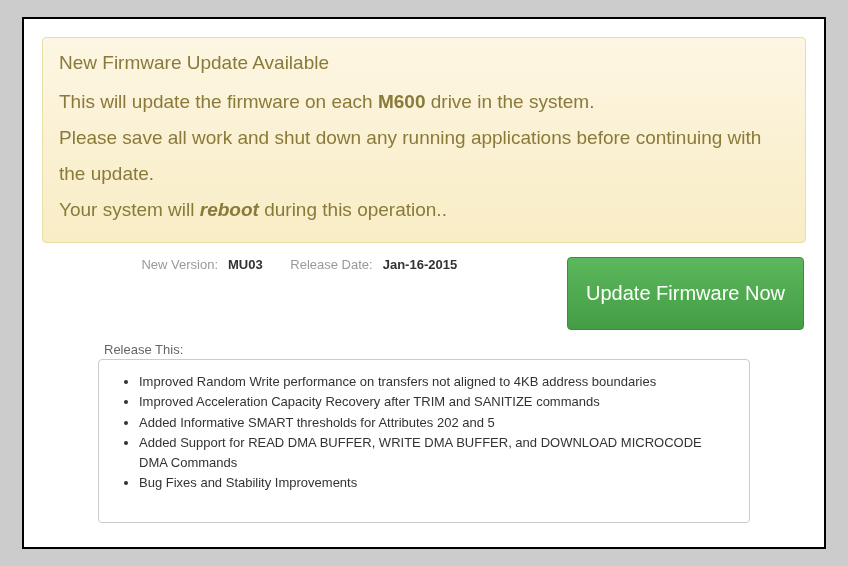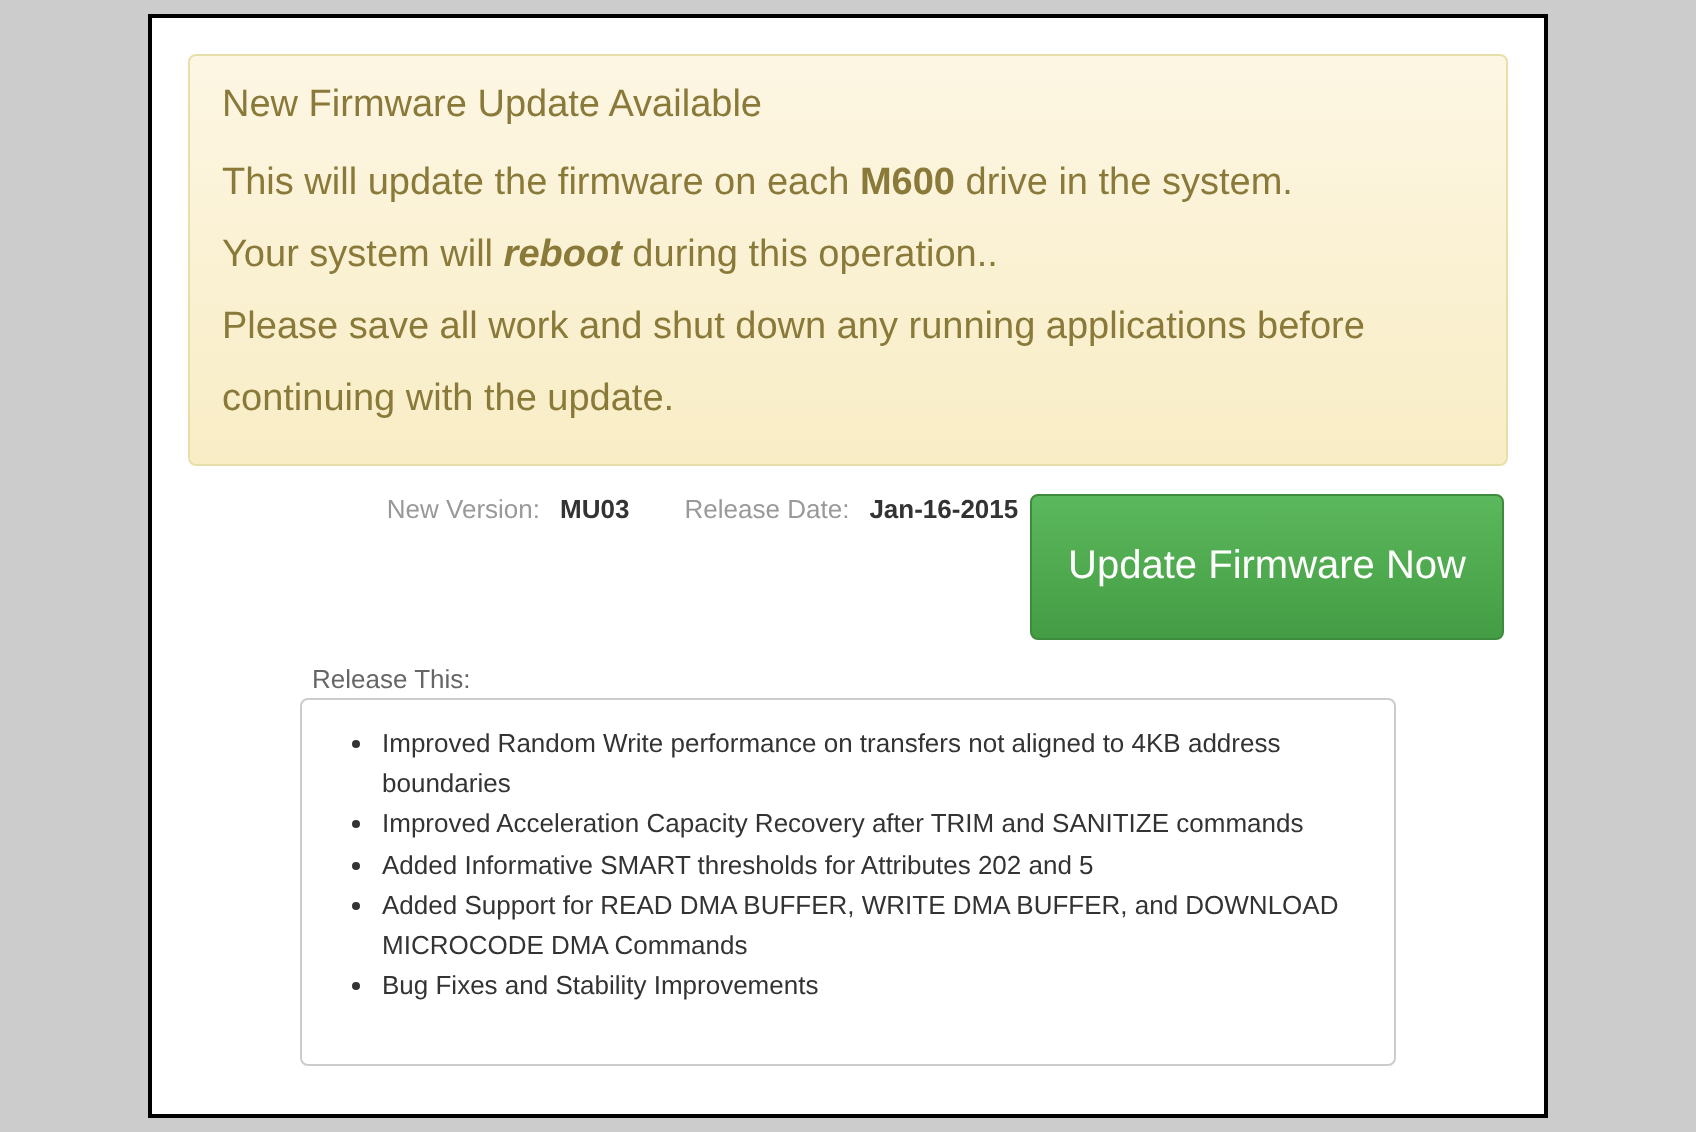--- a/index.html
+++ b/index.html
@@ -12,21 +12,21 @@
       font-family: Arial, Helvetica, sans-serif;
       width: 848px;
       height: 566px;
       display: flex;
       align-items: center;
       justify-content: center;
     }
     .window {
       background: #ffffff;
       border: 2px solid #000000;
-      width: 700px;
+      width: 804px;
       padding: 18px;
     }
     .alert-box {
       background: linear-gradient(to bottom, #fdf6e3, #f8edc5);
       border: 1px solid #e8dfa8;
       border-radius: 4px;
       padding: 14px 16px;
       margin-bottom: 14px;
     }
     .alert-heading {
@@ -107,24 +107,24 @@
 </head>
 <body>
 
 <div class="window">
 
   <div class="alert-box">
     <h2 class="alert-heading">New Firmware Update Available</h2>
     <p class="alert-line">
       <span>This will update the firmware on each </span><b>M600</b><span> drive in the system.</span>
     </p>
+    <p class="alert-line">Please save all work and shut down any running applications before continuing with the update.</p>
     <p class="alert-line">
       <span>Your system will </span><b><i>reboot</i></b><span> during this operation..</span>
     </p>
-    <p class="alert-line">Please save all work and shut down any running applications before continuing with the update.</p>
   </div>
 
   <div class="info-row">
     <div class="info-left">
       <div class="kv">
         <span class="kv-label">New Version:</span>
         <span class="kv-value">MU03</span>
       </div>
       <div class="kv">
         <span class="kv-label">Release Date:</span>

